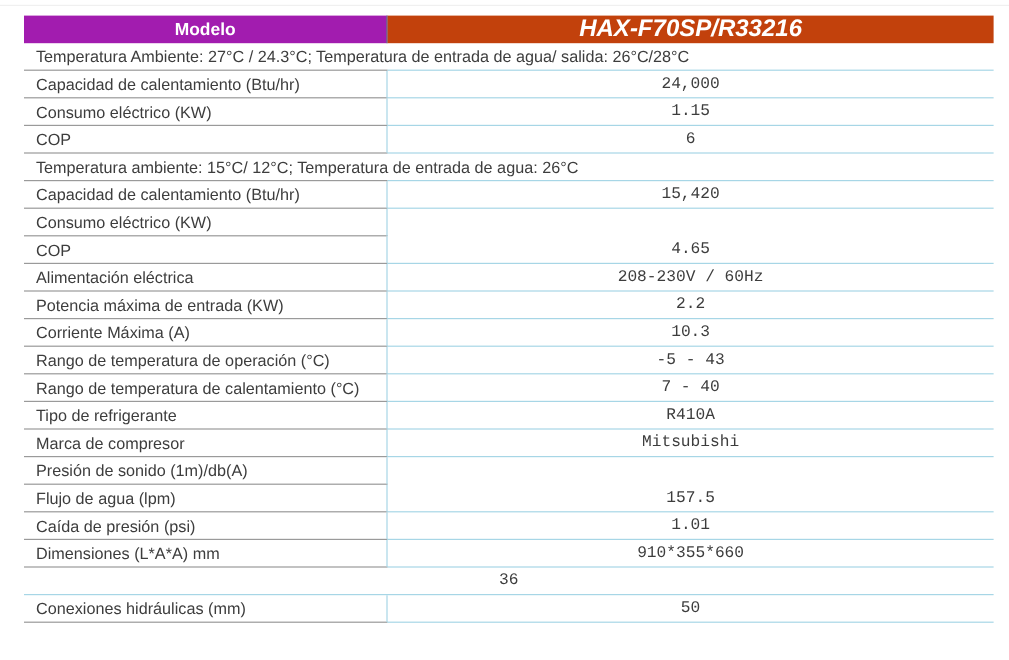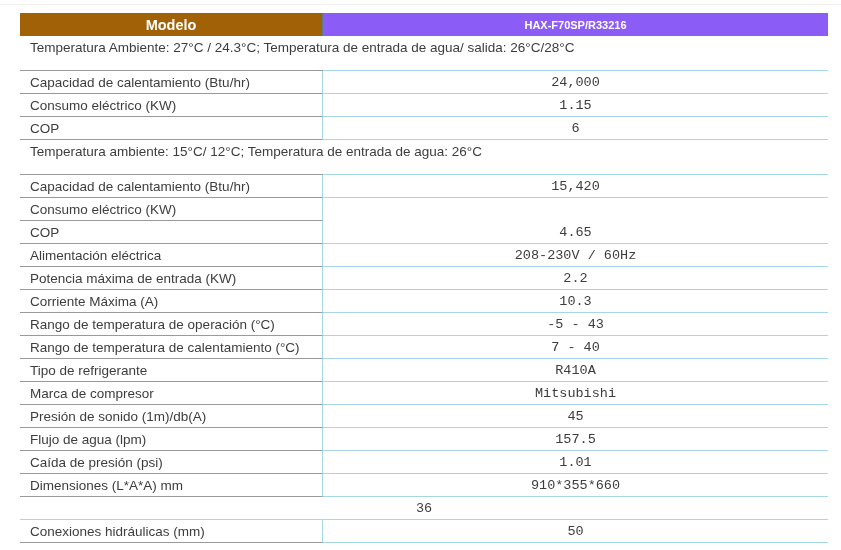--- a/index.html
+++ b/index.html
@@ -28,39 +28,40 @@
       left: 20px;
       top: 13px;
       width: 808px;
     }
     .hdr {
       display: flex;
       height: 23px;
     }
     .hdr-left {
       width: 303px;
-      background: #a16207;
+      background: #a21caf;
       color: #ffffff;
       font-weight: bold;
       font-size: 14.5px;
       display: flex;
       align-items: center;
       justify-content: center;
       box-sizing: border-box;
       border-right: 1px solid #5d7c86;
     }
     .hdr-right {
       flex: 1;
-      background: #8b5cf6;
+      background: #c2410c;
       color: #ffffff;
       font-weight: bold;
-      font-size: 11px;
+      font-size: 20px;
       display: flex;
       align-items: center;
       justify-content: center;
+      font-style: italic;
     }
     .row {
       display: flex;
       height: 23px;
       box-sizing: border-box;
     }
     .cell-label {
       width: 303px;
       box-sizing: border-box;
       border-bottom: 1.5px solid #9a9a9a;
@@ -79,21 +80,21 @@
       font-size: 13.5px;
       display: flex;
       align-items: center;
       justify-content: center;
       white-space: nowrap;
       color: #3d3d3d;
       font-family: Liberation Mono, monospace;
     }
     .section-row {
       display: flex;
-      height: 35px;
+      height: 23px;
       position: relative;
       text-decoration: underline;
     }
     .section-left {
       width: 303px;
       box-sizing: border-box;
       border-bottom: 1.5px solid #9a9a9a;
     }
     .section-right {
       flex: 1;
@@ -179,21 +180,20 @@
       <div class="row">
         <div class="cell-label">Tipo de refrigerante</div>
         <div class="cell-value">R410A</div>
       </div>
       <div class="row">
         <div class="cell-label">Marca de compresor</div>
         <div class="cell-value">Mitsubishi</div>
       </div>
       <div class="row">
         <div class="cell-label">Presión de sonido (1m)/db(A)</div>
-        <div class="cell-value">45</div>
       </div>
       <div class="row">
         <div class="cell-label">Flujo de agua (lpm)</div>
         <div class="cell-value">157.5</div>
       </div>
       <div class="row">
         <div class="cell-label">Caída de presión (psi)</div>
         <div class="cell-value">1.01</div>
       </div>
       <div class="row">

